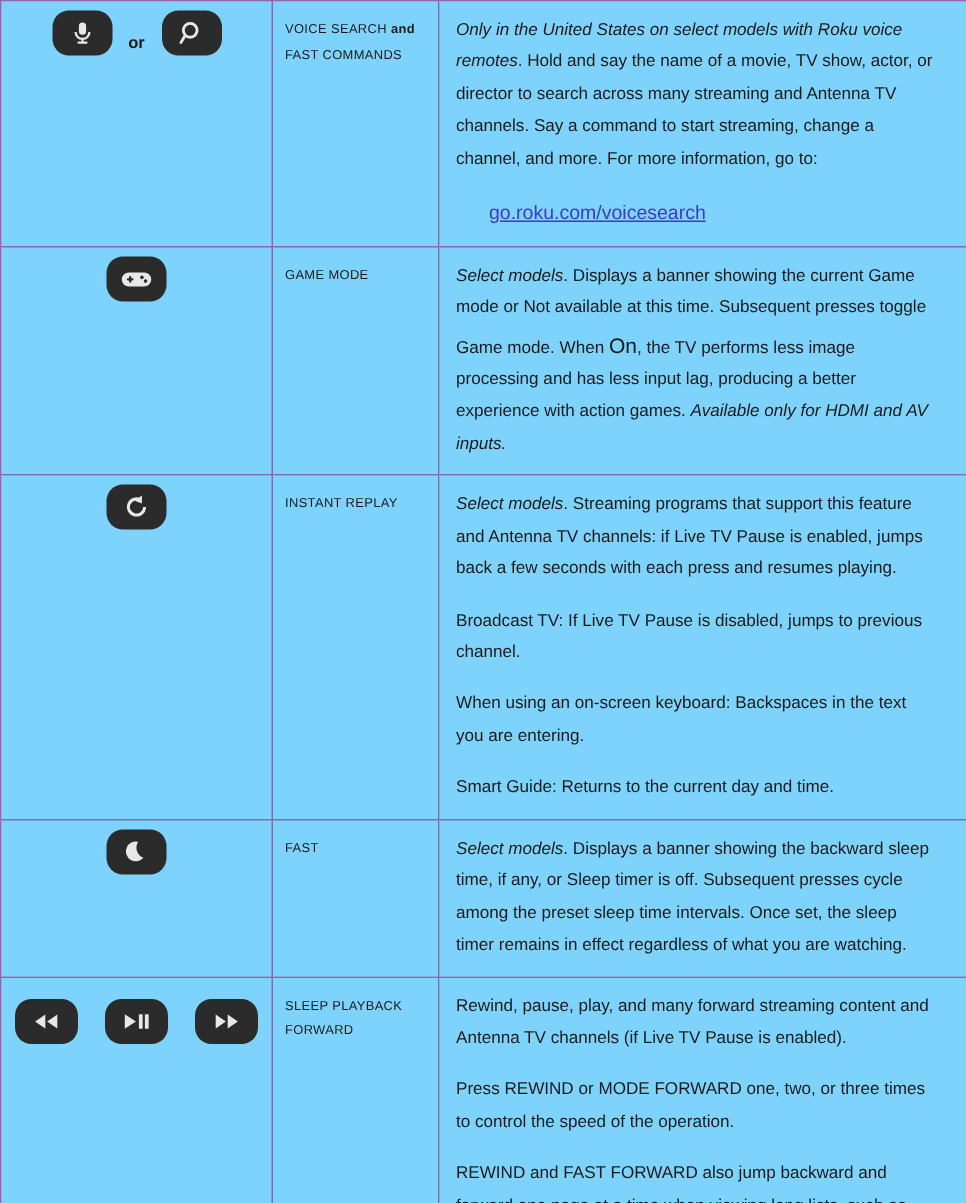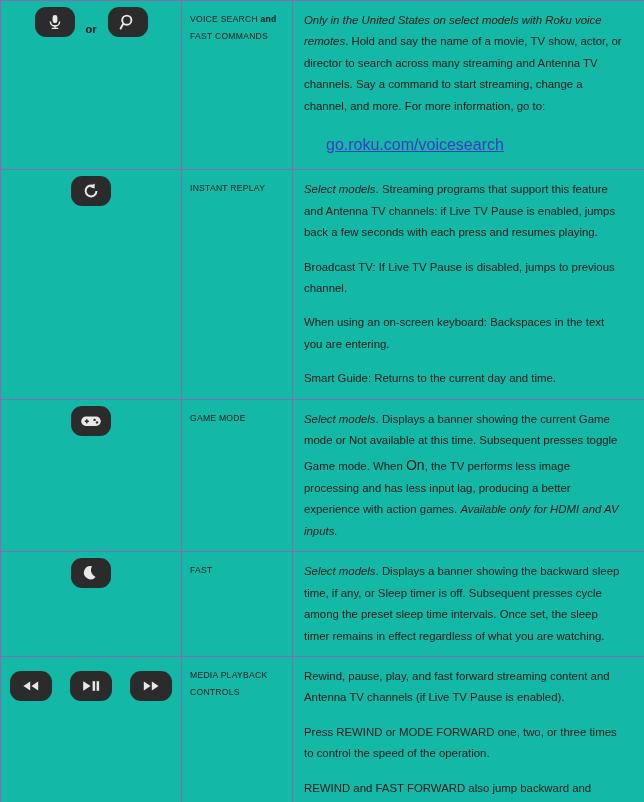--- a/index.html
+++ b/index.html
@@ -20,21 +20,21 @@
     height: 802px;
     border-collapse: collapse;
     table-layout: fixed;
     box-sizing: border-box;
   }
 
   .doc-table td {
     border: 1.5px solid #8a6aae;
     vertical-align: top;
     box-sizing: border-box;
-    background: #14b8a6;
+    background: #7dd3fc;
   }
 
   
   col.c-icon  { width: 181px; }
   col.c-label { width: 111px; }
   col.c-desc  { width: 352px; }
 
   
   .icon-cell {
     text-align: center;
@@ -93,21 +93,21 @@
   .desc-cell p:last-child { margin-bottom: 0; }
   .desc-cell i { font-style: italic; }
   .desc-cell .big { font-size: 14px; }
   .linkline {
     margin: 0;
     padding-left: 22px;
   }
   .doclink {
     color: #3b3bc4;
     text-decoration: underline;
-    font-size: 16px;
+    font-size: 13px;
   }
 </style>
 </head>
 <body>
 
 <table class="doc-table">
   <colgroup>
     <col class="c-icon">
       <col class="c-label">
       <col class="c-desc">
@@ -143,44 +143,20 @@
       <td class="desc-cell">
         <p><i>Only in the United States on select models with Roku voice remotes</i><span>. Hold and say the name of a movie, TV show, actor, or director to search across many streaming and Antenna TV channels. Say a command to start streaming, change a channel, and more. For more information, go to:</span></p>
         <p class="linkline"><a class="doclink" href="#">go.roku.com/voicesearch</a></p>
       </td>
     </tr>
 
     <tr>
       <td class="icon-cell">
         <div class="btn-row">
           <span class="rbtn">
-            <svg width="18" height="18" viewBox="0 0 18 18" aria-hidden="true">
-              <path d="M14.4 9 a5.4 5.4 0 1 1 -2.4 -4.5" fill="none" stroke="#e8e8e8" stroke-width="2"></path>
-              <polygon points="12.6,1.4 12.6,6.6 7.7,4.9" fill="#e8e8e8"></polygon>
-            </svg>
-          </span>
-        </div>
-      </td>
-      <td class="label-cell">
-        <div class="lbl">
-          <span>INSTANT REPLAY</span>
-        </div>
-      </td>
-      <td class="desc-cell">
-        <p><i>Select models</i><span>. Streaming programs that support this feature and Antenna TV channels: if Live TV Pause is enabled, jumps back a few seconds with each press and resumes playing.</span></p>
-        <p>Broadcast TV: If Live TV Pause is disabled, jumps to previous channel.</p>
-        <p>When using an on-screen keyboard: Backspaces in the text you are entering.</p>
-        <p>Smart Guide: Returns to the current day and time.</p>
-      </td>
-    </tr>
-
-    <tr>
-      <td class="icon-cell">
-        <div class="btn-row">
-          <span class="rbtn">
             <svg width="22" height="16" viewBox="0 0 22 16" aria-hidden="true">
               <rect x="1.2" y="3.6" width="19.6" height="9.4" rx="4.7" fill="#e8e8e8"></rect>
               <rect x="4.6" y="7.5" width="4.4" height="1.5" rx="0.7" fill="#2b2b2b"></rect>
               <rect x="6.05" y="6.05" width="1.5" height="4.4" rx="0.7" fill="#2b2b2b"></rect>
               <circle cx="14.6" cy="6.9" r="1.2" fill="#2b2b2b"></circle>
               <circle cx="17.0" cy="9.4" r="1.2" fill="#2b2b2b"></circle>
             </svg>
           </span>
         </div>
       </td>
@@ -191,20 +167,44 @@
       </td>
       <td class="desc-cell">
         <p><i>Select models</i><span>. Displays a banner showing the current Game mode or Not available at this time. Subsequent presses toggle Game mode. When </span><span class="big">On</span><span>, the TV performs less image processing and has less input lag, producing a better experience with action games. </span><i>Available only for HDMI and AV inputs.</i></p>
       </td>
     </tr>
 
     <tr>
       <td class="icon-cell">
         <div class="btn-row">
           <span class="rbtn">
+            <svg width="18" height="18" viewBox="0 0 18 18" aria-hidden="true">
+              <path d="M14.4 9 a5.4 5.4 0 1 1 -2.4 -4.5" fill="none" stroke="#e8e8e8" stroke-width="2"></path>
+              <polygon points="12.6,1.4 12.6,6.6 7.7,4.9" fill="#e8e8e8"></polygon>
+            </svg>
+          </span>
+        </div>
+      </td>
+      <td class="label-cell">
+        <div class="lbl">
+          <span>INSTANT REPLAY</span>
+        </div>
+      </td>
+      <td class="desc-cell">
+        <p><i>Select models</i><span>. Streaming programs that support this feature and Antenna TV channels: if Live TV Pause is enabled, jumps back a few seconds with each press and resumes playing.</span></p>
+        <p>Broadcast TV: If Live TV Pause is disabled, jumps to previous channel.</p>
+        <p>When using an on-screen keyboard: Backspaces in the text you are entering.</p>
+        <p>Smart Guide: Returns to the current day and time.</p>
+      </td>
+    </tr>
+
+    <tr>
+      <td class="icon-cell">
+        <div class="btn-row">
+          <span class="rbtn">
             <svg width="17" height="18" viewBox="0 0 17 18" aria-hidden="true">
               <path d="M12.6 12.9 A6.6 6.6 0 1 1 9.1 2.2 A7.3 7.3 0 0 0 12.6 12.9 Z" fill="#e8e8e8"></path>
             </svg>
           </span>
         </div>
       </td>
       <td class="label-cell">
         <div class="lbl">
           <span>FAST</span>
         </div>
@@ -233,25 +233,25 @@
           <span class="rbtn wide">
             <svg width="20" height="12" viewBox="0 0 20 12" aria-hidden="true">
               <polygon points="2.8,1.4 2.8,10.6 9.6,6" fill="#e8e8e8"></polygon>
               <polygon points="10.8,1.4 10.8,10.6 17.6,6" fill="#e8e8e8"></polygon>
             </svg>
           </span>
         </div>
       </td>
       <td class="label-cell">
         <div class="lbl">
-          <span>MEDIA PLAYBACK</span><br>
-          <span>CONTROLS</span>
-        </div>
-      </td>
-      <td class="desc-cell">
-        <p>Rewind, pause, play, and fast forward streaming content and Antenna TV channels (if Live TV Pause is enabled).</p>
+          <span>SLEEP PLAYBACK</span><br>
+          <span>FORWARD</span>
+        </div>
+      </td>
+      <td class="desc-cell">
+        <p>Rewind, pause, play, and many forward streaming content and Antenna TV channels (if Live TV Pause is enabled).</p>
         <p>Press REWIND or MODE FORWARD one, two, or three times to control the speed of the operation.</p>
         <p>REWIND and FAST FORWARD also jump backward and forward one page at a time when viewing long lists, such as when you are browsing Antenna TV shows in the channel list or Smart Guide (U.S. only).</p>
       </td>
     </tr>
 
   </tbody>
 </table>
 
 </body></html>

